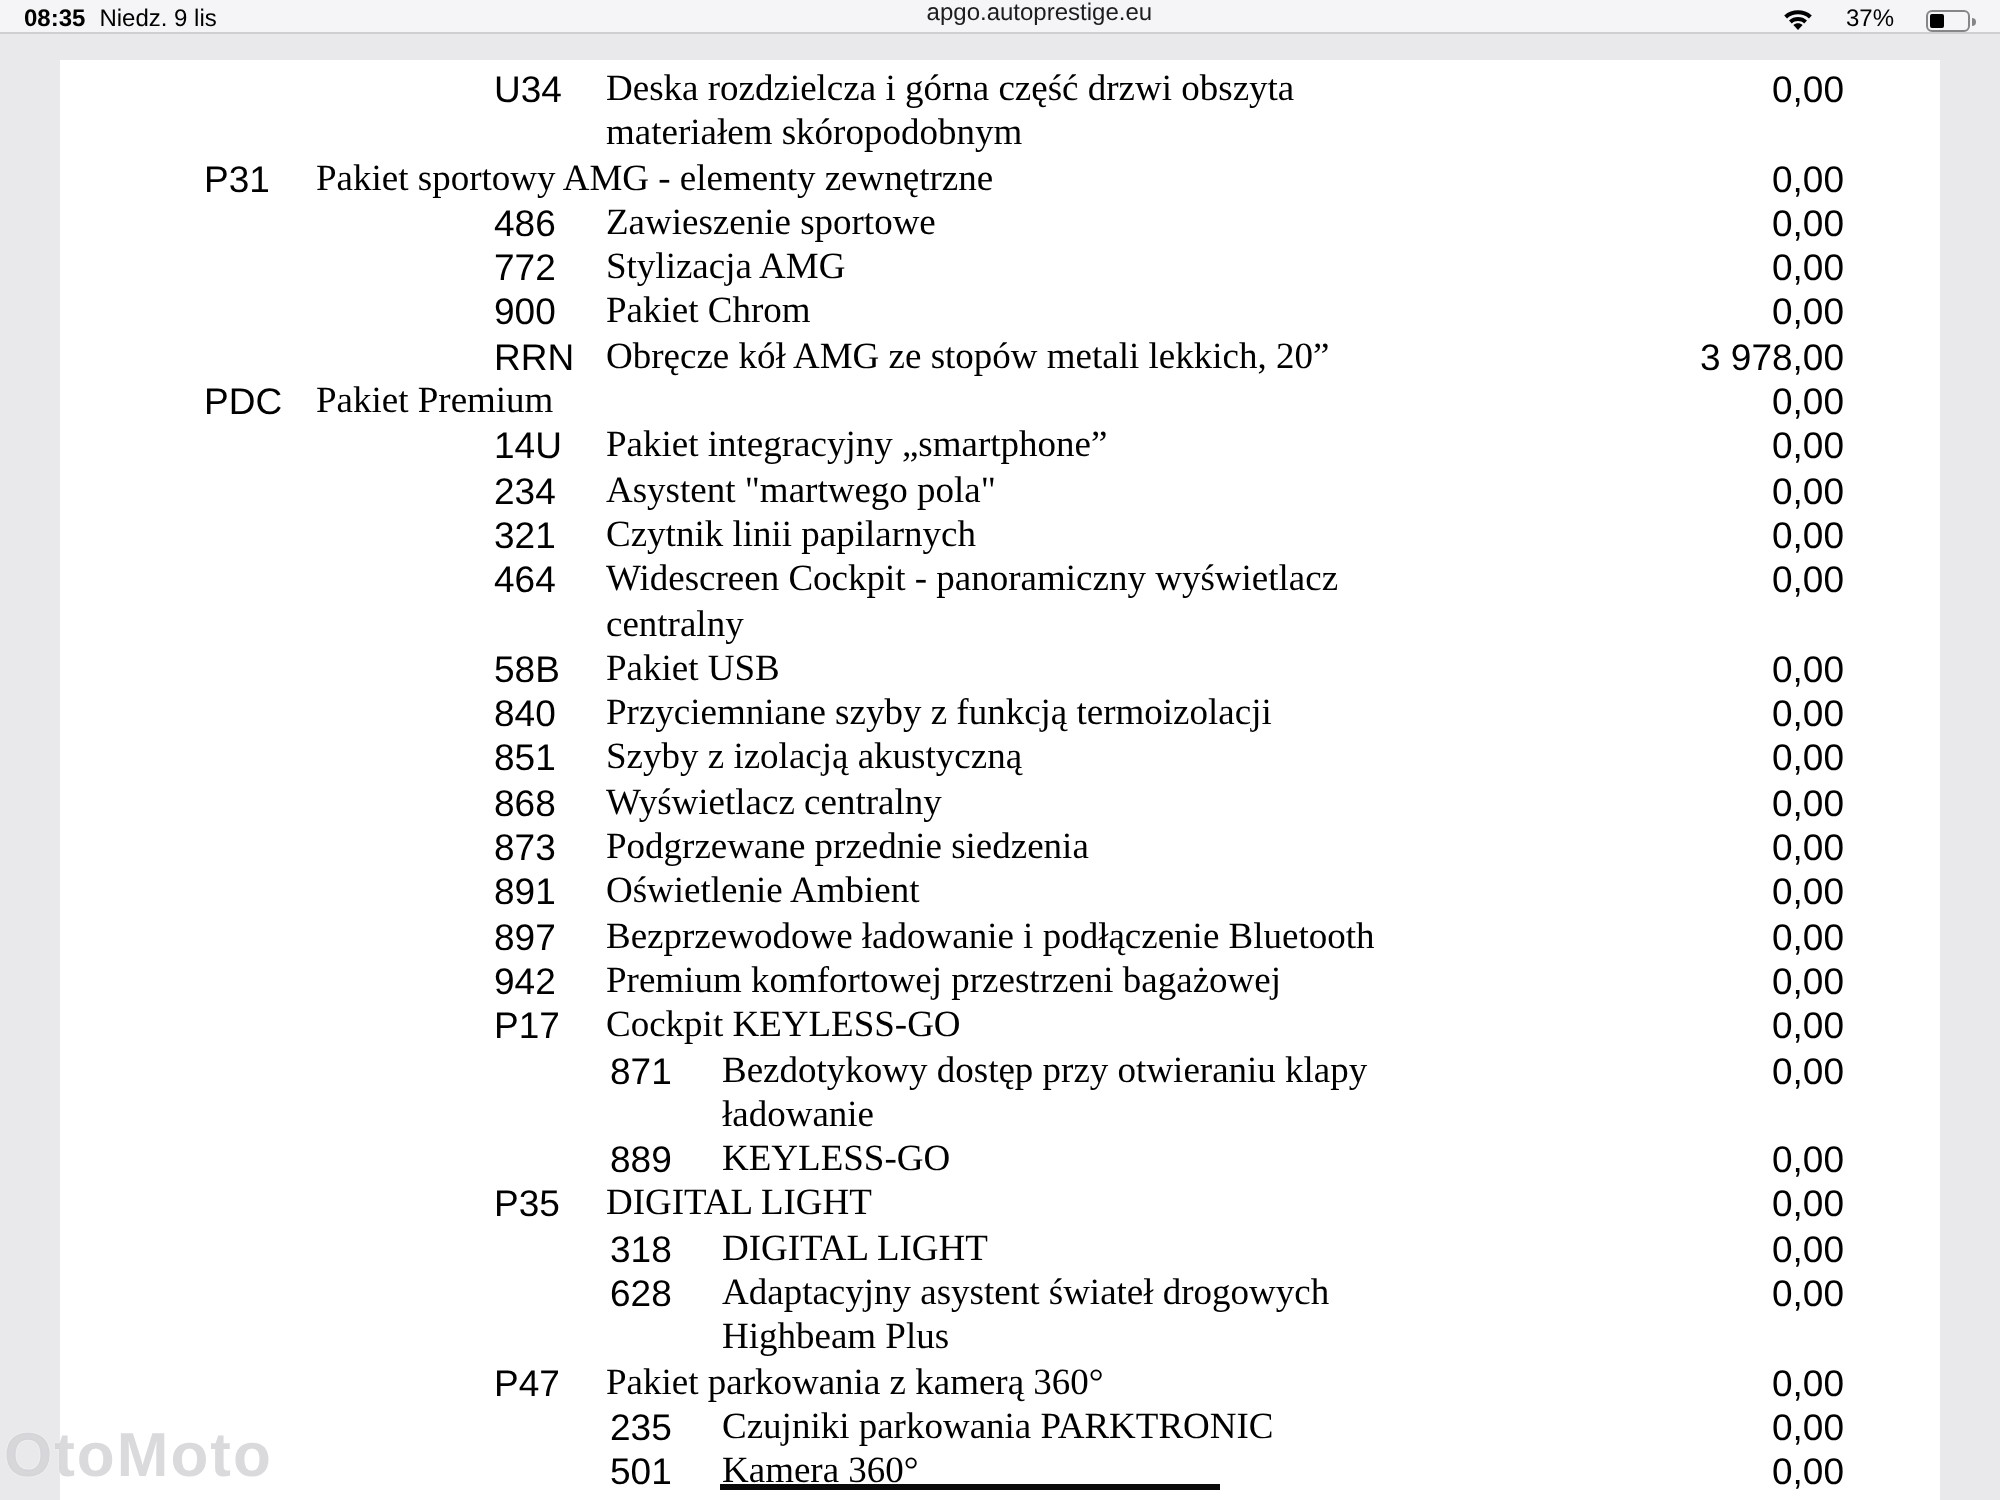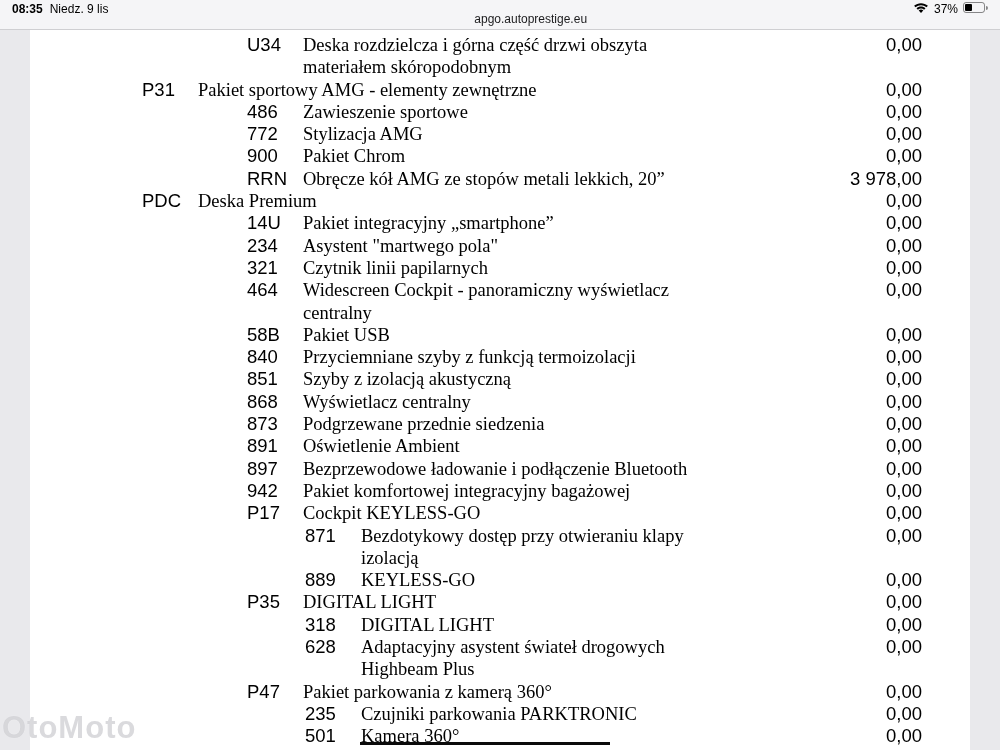--- a/index.html
+++ b/index.html
@@ -4,48 +4,48 @@
 <style>
   html,body { margin:0; padding:0; background:#555; }
   .screen {
     position:relative; width:1000px; height:750px; margin:0 auto;
     background:#e9e9ec; overflow:hidden;
     font-family:"Liberation Sans", sans-serif;
     -webkit-font-smoothing:antialiased;
   }
   
   .status-bar {
-    position:absolute; top:0; left:0; right:0; height:30px;
+    position:absolute; top:0; left:0; right:0; height:17px;
     background:#f5f5f7; border-bottom:1px solid #cfcfd2;
     display:flex; justify-content:space-between;
     padding:0 12px; box-sizing:border-box;
   }
   .sb-left { align-self:flex-start; padding-top:2px; display:flex; gap:7px; align-items:center; font-size:12px; color:#000; }
   .sb-time { font-weight:700; }
   .sb-center { align-self:flex-end; padding-bottom:3px; font-size:12px; color:#1c1c1e;margin-left:40px; }
-  .sb-right { align-self:flex-start; padding-top:2px; display:flex; gap:5px; align-items:flex-start; font-size:12px; color:#000; }
+  .sb-right { align-self:flex-start; padding-top:2px; display:flex; gap:16px; align-items:flex-end; font-size:12px; color:#000; }
   .wifi-icon { display:inline-block; line-height:0; }
   .battery-wrap { display:flex; align-items:center; }
   .battery {
     position:relative; width:22px; height:11px; box-sizing:border-box;
     border:1px solid rgba(0,0,0,.45); border-radius:3px; display:inline-block;
   }
   .battery-level { position:absolute; left:1px; top:1px; bottom:1px; width:7px; background:#000; border-radius:1px; }
   .battery-nub { width:2px; height:4px; background:rgba(0,0,0,.45); border-radius:0 2px 2px 0; margin-left:1px; }
   
   .page {
     position:absolute; top:30px; left:30px; width:940px; bottom:0;
     background:#fff; overflow:hidden; box-sizing:border-box; padding-top:4px;
   }
   .option-row {
     display:flex; align-items:flex-start;
     font-size:18.5px; line-height:22.3px; color:#000;
     padding-right:48px; box-sizing:border-box;
   }
-  .indent-1 { padding-left:112px; }
+  .indent-1 { padding-left:72px; }
   .indent-2 { padding-left:217px; }
   .indent-3 { padding-left:275px; }
   .option-code { flex:none; width:56px; white-space:nowrap; }
   .option-desc { flex:none; }
   .desc-line { white-space:nowrap;font-family:Liberation Serif, serif; }
   .option-price { margin-left:auto; text-align:right; white-space:nowrap; }
   .section-divider {
     height:3px; background:#0a0a0a; width:250px;
     margin-left:330px; margin-top:-6px; margin-bottom:3px;
   }
@@ -128,21 +128,21 @@
         <div class="option-row indent-2">
     <span class="option-code">RRN</span>
     <span class="option-desc">
             <div class="desc-line">Obręcze kół AMG ze stopów metali lekkich, 20”</div>
           </span>
     <span class="option-price">3 978,00</span>
   </div>
         <div class="option-row indent-1">
     <span class="option-code">PDC</span>
     <span class="option-desc">
-            <div class="desc-line">Deska Premium</div>
+            <div class="desc-line">Pakiet Premium</div>
           </span>
     <span class="option-price">0,00</span>
   </div>
         <div class="option-row indent-2">
     <span class="option-code">14U</span>
     <span class="option-desc">
             <div class="desc-line">Pakiet integracyjny „smartphone”</div>
           </span>
     <span class="option-price">0,00</span>
   </div>
@@ -213,36 +213,36 @@
         <div class="option-row indent-2">
     <span class="option-code">897</span>
     <span class="option-desc">
             <div class="desc-line">Bezprzewodowe ładowanie i podłączenie Bluetooth</div>
           </span>
     <span class="option-price">0,00</span>
   </div>
         <div class="option-row indent-2">
     <span class="option-code">942</span>
     <span class="option-desc">
-            <div class="desc-line">Pakiet komfortowej integracyjny bagażowej</div>
+            <div class="desc-line">Premium komfortowej przestrzeni bagażowej</div>
           </span>
     <span class="option-price">0,00</span>
   </div>
         <div class="option-row indent-2">
     <span class="option-code">P17</span>
     <span class="option-desc">
             <div class="desc-line">Cockpit KEYLESS-GO</div>
           </span>
     <span class="option-price">0,00</span>
   </div>
         <div class="option-row indent-3">
     <span class="option-code">871</span>
     <span class="option-desc">
             <div class="desc-line">Bezdotykowy dostęp przy otwieraniu klapy</div>
-            <div class="desc-line">izolacją</div>
+            <div class="desc-line">ładowanie</div>
           </span>
     <span class="option-price">0,00</span>
   </div>
         <div class="option-row indent-3">
     <span class="option-code">889</span>
     <span class="option-desc">
             <div class="desc-line">KEYLESS-GO</div>
           </span>
     <span class="option-price">0,00</span>
   </div>

